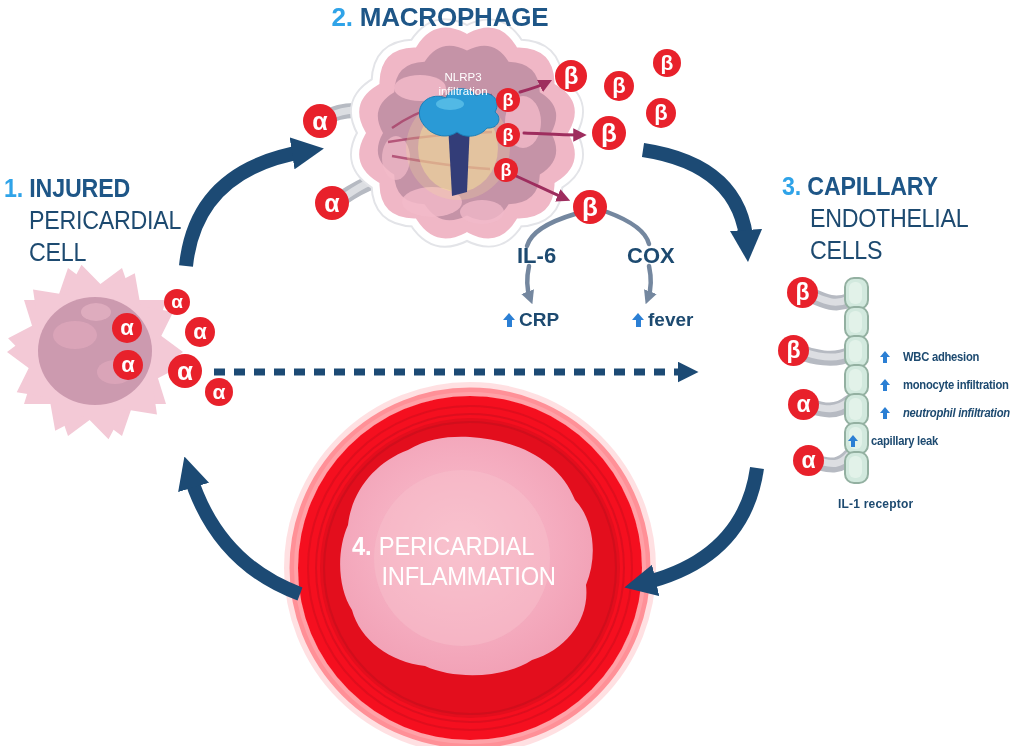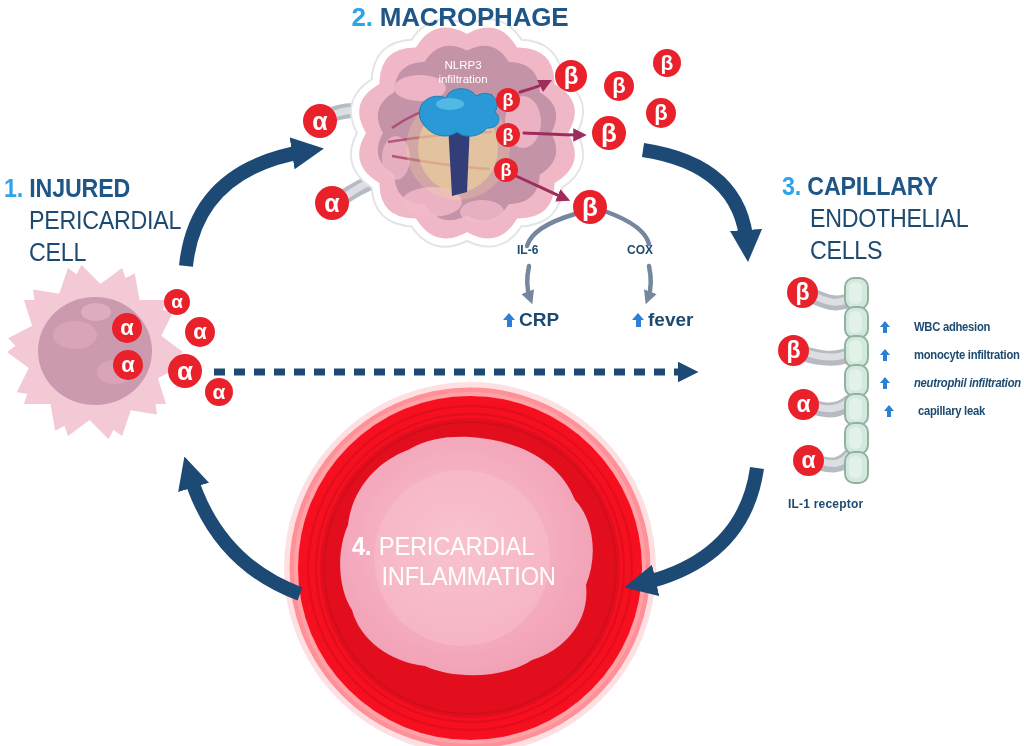--- a/index.html
+++ b/index.html
@@ -23,25 +23,25 @@
   #step4 .num{color:#fff;font-weight:700;margin-right:8px;}
   #step4 .pl{font-weight:400;color:#fff;}
   #step4 .sub{padding-left:31px;font-weight:400;}
 
   
   .mol{position:absolute;z-index:3;background:var(--red);border-radius:50%;
        color:#fff;text-align:center;font-weight:700;
        display:flex;align-items:center;justify-content:center;}
 
   
-  .med{color:var(--navy);font-weight:700;font-size:12px;}
+  .med{color:var(--navy);font-weight:700;font-size:22px;}
   .outcome{display:flex;align-items:center;gap:4px;color:var(--navy);
            font-weight:700;font-size:19px;}
   
-  .fx{display:flex;align-items:center;gap:22px;height:18px;}
+  .fx{display:flex;align-items:center;gap:11px;height:18px;margin-top:30px;}
   .fx .lbl{color:var(--navy);font-weight:700;font-size:12.5px;letter-spacing:-.3px;
            transform:scaleX(.9);transform-origin:left center;}
   
   .uparrow{position:relative;display:inline-block;width:12px;height:15px;flex:0 0 12px;}
   .uparrow i{position:absolute;left:0;top:0;width:0;height:0;
      border-left:6px solid transparent;border-right:6px solid transparent;
      border-bottom:7px solid #2b7fd4;}
   .uparrow b{position:absolute;left:3.5px;top:6px;width:5px;height:8px;background:#2b7fd4;}
   .uparrow.small{width:10px;height:13px;}
   .uparrow.small i{border-left-width:5px;border-right-width:5px;border-bottom-width:6px;}
@@ -177,42 +177,42 @@
     <rect class="seginner" x="849" y="282" width="13" height="22" rx="6"></rect>
     <rect class="seginner" x="849" y="311" width="13" height="22" rx="6"></rect>
     <rect class="seginner" x="849" y="340" width="13" height="22" rx="6"></rect>
     <rect class="seginner" x="849" y="369" width="13" height="22" rx="6"></rect>
     <rect class="seginner" x="849" y="398" width="13" height="22" rx="6"></rect>
     <rect class="seginner" x="849" y="427" width="13" height="22" rx="6"></rect>
     <rect class="seginner" x="849" y="456" width="13" height="22" rx="6"></rect>
   </g>
 </svg>
 
-<div class="txt step" id="step2" style="left:330px;top:1px;">
+<div class="txt step" id="step2" style="left:310px;top:1px;">
   <span class="num">2.</span><span class="bold">MACROPHAGE</span>
 </div>
 
 <div class="txt step" style="left:4px;top:172px;">
   <span class="num">1.</span><span class="bold">INJURED</span>
   <span class="sub" style="padding-left:27px;">PERICARDIAL</span>
   <span class="sub" style="padding-left:27px;">CELL</span>
 </div>
 
 <div class="txt step" style="left:782px;top:170px;">
   <span class="num">3.</span><span class="bold">CAPILLARY</span>
   <span class="sub" style="padding-left:30px;">ENDOTHELIAL</span>
   <span class="sub" style="padding-left:30px;">CELLS</span>
 </div>
 
 <div class="txt step" id="step4" style="left:352px;top:531px;font-size:25px;">
   <span class="num">4.</span><span class="pl">PERICARDIAL</span>
   <span class="sub">INFLAMMATION</span>
 </div>
 
-<div class="txt" id="nlrp3" style="left:403px;top:59px;">
+<div class="txt" id="nlrp3" style="left:403px;top:71px;">
   <span>NLRP3</span><br>
   <span>infiltration</span>
 </div>
 
 <div class="txt med" style="left:517px;top:243px;">IL-6</div>
 <div class="txt med" style="left:627px;top:243px;">COX</div>
 
 <div class="txt outcome" style="left:503px;top:309px;">
   <span class="uparrow">
         <i></i>
@@ -242,29 +242,29 @@
       </span>
   <span class="lbl">monocyte infiltration</span>
 </div>
 <div class="txt fx" style="left:880px;top:374px;font-style:italic;">
   <span class="uparrow small">
         <i></i>
         <b></b>
       </span>
   <span class="lbl">neutrophil infiltration</span>
 </div>
-<div class="txt fx" style="left:884px;top:402px;">
+<div class="txt fx" style="left:848px;top:402px;">
   <span class="uparrow small">
         <i></i>
         <b></b>
       </span>
   <span class="lbl">capillary leak</span>
 </div>
 
-<div class="txt" id="il1cap" style="left:788px;top:497px;">IL-1 receptor</div>
+<div class="txt" id="il1cap" style="left:838px;top:497px;">IL-1 receptor</div>
 
 <div class="mol" style="left:303px;top:104px;width:34px;height:34px;font-size:25px;">α</div>
 <div class="mol" style="left:315px;top:186px;width:34px;height:34px;font-size:25px;">α</div>
 <div class="mol" style="left:112px;top:313px;width:30px;height:30px;font-size:22px;">α</div>
 <div class="mol" style="left:113px;top:350px;width:30px;height:30px;font-size:22px;">α</div>
 <div class="mol" style="left:164px;top:289px;width:26px;height:26px;font-size:19px;">α</div>
 <div class="mol" style="left:185px;top:317px;width:30px;height:30px;font-size:22px;">α</div>
 <div class="mol" style="left:168px;top:354px;width:34px;height:34px;font-size:26px;">α</div>
 <div class="mol" style="left:205px;top:378px;width:28px;height:28px;font-size:21px;">α</div>
 

